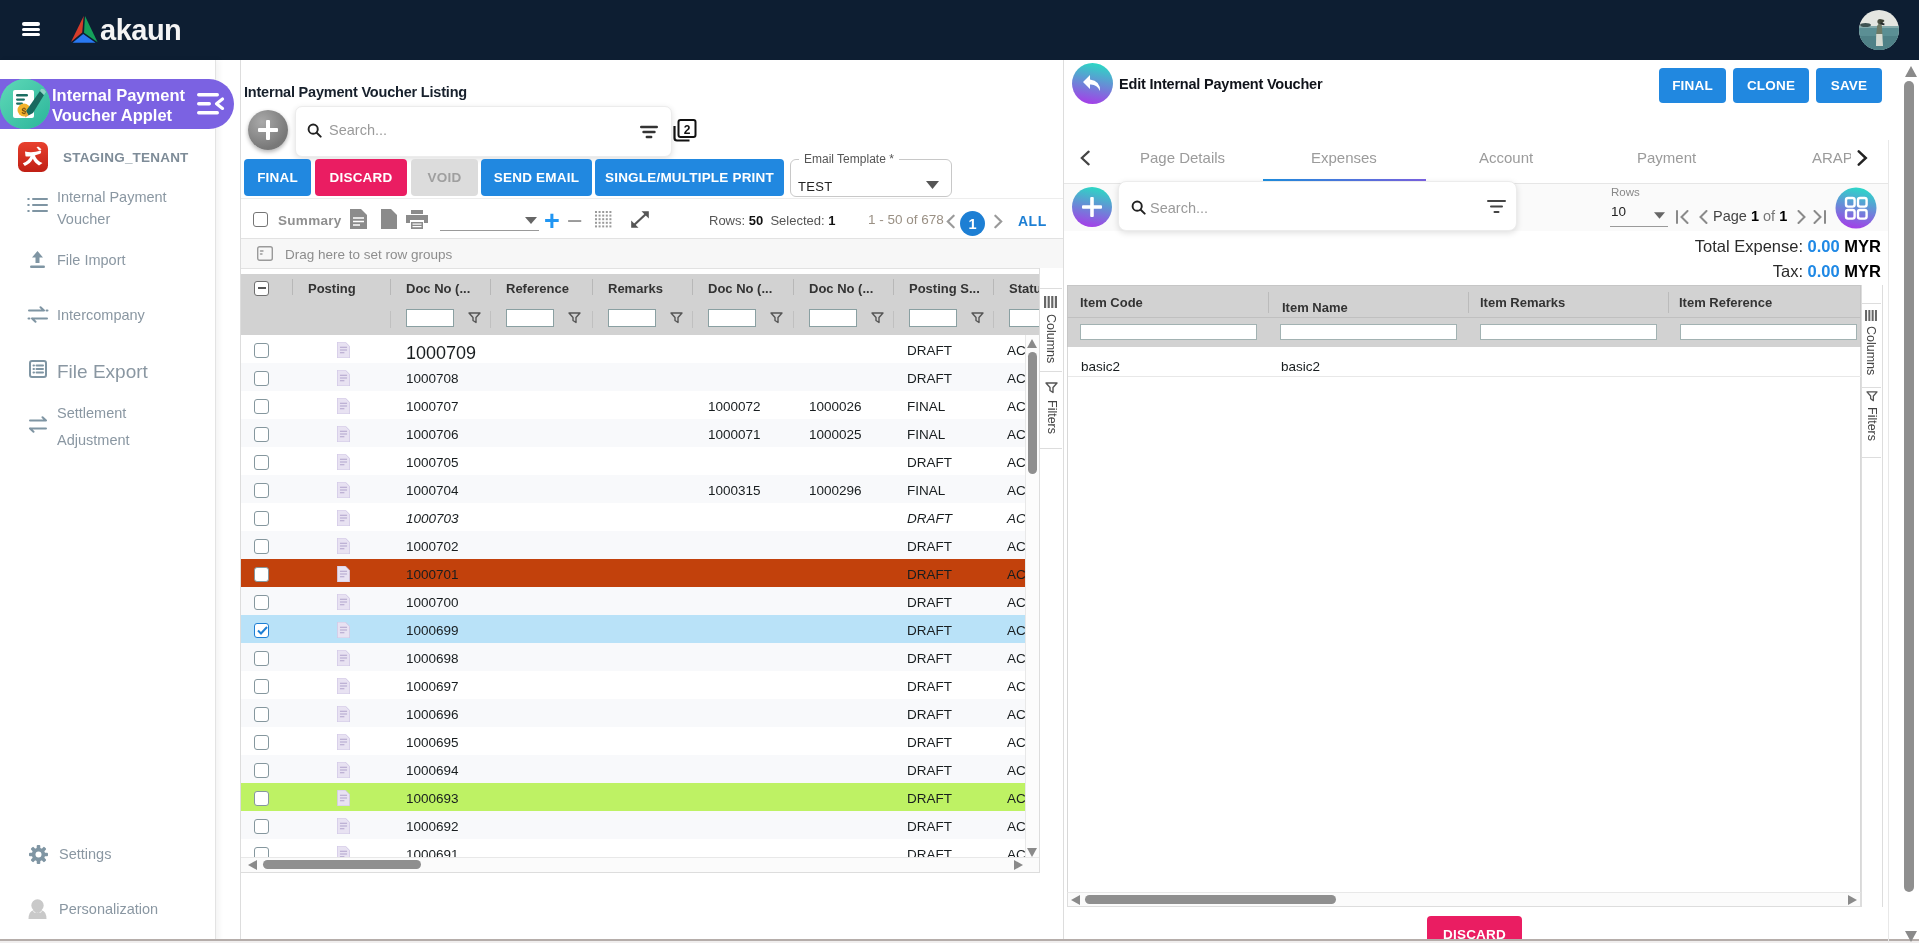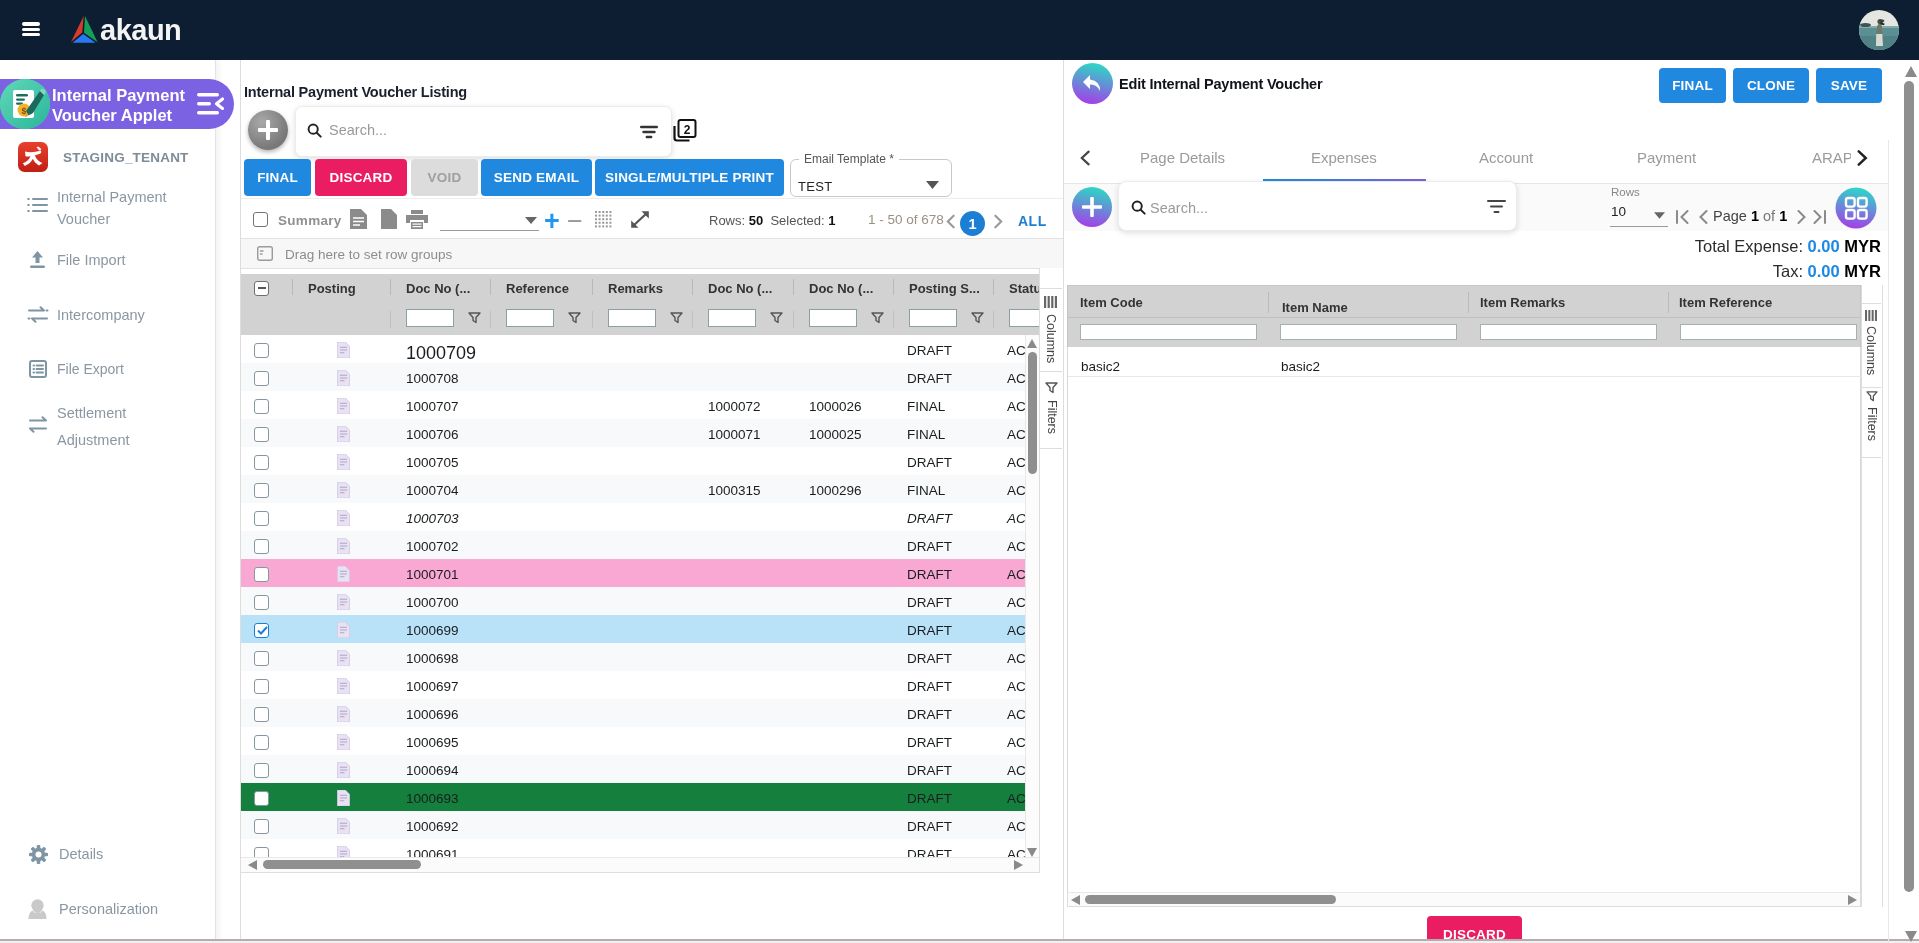--- a/index.html
+++ b/index.html
@@ -100,41 +100,41 @@
 <svg class="abs" style="left:27px;top:306px;" width="22" height="17" viewBox="0 0 22 17" fill="none" stroke="#7f95a3" stroke-width="2" stroke-linecap="round">
  <path d="M2 4.5 L17 4.5 M17 4.5 L13.5 1.2 M20.5 4.5 L19.5 4.5"></path>
  <path d="M20 12.5 L5 12.5 M5 12.5 L8.5 15.8 M1.5 12.5 L2.5 12.5"></path>
 </svg>
 <div class="abs" style="left:57px;top:307px;font-size:14.5px;color:#8a97a2;">Intercompany</div>
 
 <svg class="abs" style="left:29px;top:360px;" width="18" height="18" viewBox="0 0 18 18" fill="none" stroke="#7f95a3" stroke-width="2">
  <rect x="1" y="1" width="16" height="16" rx="2"></rect>
  <path d="M4.5 5.5 L5 5.5 M7.5 5.5 L14 5.5 M4.5 9 L5 9 M7.5 9 L14 9 M4.5 12.5 L5 12.5 M7.5 12.5 L14 12.5" stroke-linecap="round"></path>
 </svg>
-<div class="abs" style="left:57px;top:361px;font-size:14px;color:#8a97a2;">File Export</div>
+<div class="abs" style="left:57px;top:361px;font-size:19px;color:#8a97a2;">File Export</div>
 
 <svg class="abs" style="left:28px;top:416px;" width="20" height="17" viewBox="0 0 20 17" fill="none" stroke="#7f95a3" stroke-width="2" stroke-linecap="round">
  <path d="M2 4.5 L18 4.5 M18 4.5 L14.5 1.2"></path>
  <path d="M18 12.5 L2 12.5 M2 12.5 L5.5 15.8"></path>
 </svg>
 <div class="abs" style="left:57px;top:400px;font-size:14.5px;color:#8a97a2;line-height:27px;">Settlement<br>Adjustment</div>
 
 <svg class="abs" style="left:29px;top:845px;" width="19" height="19" viewBox="-9.5 -9.5 19 19" fill="#7f95a3">
     <rect x="-1.8" y="-9.5" width="3.6" height="4.4" rx="1" transform="rotate(0)"></rect>
     <rect x="-1.8" y="-9.5" width="3.6" height="4.4" rx="1" transform="rotate(45)"></rect>
     <rect x="-1.8" y="-9.5" width="3.6" height="4.4" rx="1" transform="rotate(90)"></rect>
     <rect x="-1.8" y="-9.5" width="3.6" height="4.4" rx="1" transform="rotate(135)"></rect>
     <rect x="-1.8" y="-9.5" width="3.6" height="4.4" rx="1" transform="rotate(180)"></rect>
     <rect x="-1.8" y="-9.5" width="3.6" height="4.4" rx="1" transform="rotate(225)"></rect>
     <rect x="-1.8" y="-9.5" width="3.6" height="4.4" rx="1" transform="rotate(270)"></rect>
     <rect x="-1.8" y="-9.5" width="3.6" height="4.4" rx="1" transform="rotate(315)"></rect>
     <circle r="6.7"></circle>
     <circle r="3" fill="#fff"></circle>
   </svg>
-<div class="abs" style="left:59px;top:846px;font-size:14.5px;color:#8a97a2;">Details</div>
+<div class="abs" style="left:59px;top:846px;font-size:14.5px;color:#8a97a2;">Settings</div>
 
 <svg class="abs" style="left:27px;top:898px;" width="21" height="21" viewBox="0 0 21 21" fill="#c9c9c9">
  <path d="M1.5 21 Q1.5 13.5 6.5 12.2 A6.2 6.2 0 1 1 14.5 12.2 Q19.5 13.5 19.5 21 Z"></path>
  <circle cx="10.5" cy="7" r="4.8" fill="#c9c9c9"></circle>
  <path d="M5.8 12.6 A6.2 6.2 0 0 0 15.2 12.6 L14 14.5 L7 14.5 Z" fill="#fff"></path>
 </svg>
 <div class="abs" style="left:59px;top:901px;font-size:14.5px;color:#8a97a2;">Personalization</div>
 
 <div class="abs" style="left:240px;top:60px;width:1px;height:883px;background:#ddd;"></div>
 <div class="abs" style="left:1063px;top:60px;width:1px;height:883px;background:#ddd;"></div>
@@ -383,21 +383,21 @@
     <div class="abs" style="left:0;top:196px;width:798px;height:28px;background:#f8f9fb;border-bottom:1px solid #e1e4e7;">
       <div class="abs" style="left:13px;top:8px;width:13px;height:13px;border:1.8px solid #85979e;border-radius:3px;background:#fff;"></div>
       <svg class="abs" style="left:96px;top:7px;" width="13" height="16" viewBox="0 0 14 18">
         <path d="M0 0 L9 0 L14 5 L14 18 L0 18 Z" fill="#e8e2f2" stroke="#cfc4e4" stroke-width="1"></path>
         <path d="M3 6 L11 6 M3 9 L11 9 M3 12 L8 12" stroke="#b0a3cc" stroke-width="1.2"></path>
       </svg>
       <div class="abs" style="left:165px;top:8px;font-size:13.5px;color:#181d1f;">1000702</div>
       <div class="abs" style="left:666px;top:8px;font-size:13.5px;color:#181d1f;">DRAFT</div>
       <div class="abs" style="left:766px;top:8px;font-size:13.5px;color:#181d1f;">ACTIVE</div>
     </div>
-    <div class="abs" style="left:0;top:224px;width:798px;height:28px;background:#f9a8d4;border-bottom:1px solid #e1e4e7;">
+    <div class="abs" style="left:0;top:224px;width:798px;height:28px;background:#c2410c;border-bottom:1px solid #e1e4e7;">
       <div class="abs" style="left:13px;top:8px;width:13px;height:13px;border:1.8px solid #85979e;border-radius:3px;background:#fff;"></div>
       <svg class="abs" style="left:96px;top:7px;" width="13" height="16" viewBox="0 0 14 18">
         <path d="M0 0 L9 0 L14 5 L14 18 L0 18 Z" fill="#e8e2f2" stroke="#cfc4e4" stroke-width="1"></path>
         <path d="M3 6 L11 6 M3 9 L11 9 M3 12 L8 12" stroke="#b0a3cc" stroke-width="1.2"></path>
       </svg>
       <div class="abs" style="left:165px;top:8px;font-size:13.5px;color:#181d1f;">1000701</div>
       <div class="abs" style="left:666px;top:8px;font-size:13.5px;color:#181d1f;">DRAFT</div>
       <div class="abs" style="left:766px;top:8px;font-size:13.5px;color:#181d1f;">ACTIVE</div>
     </div>
     <div class="abs" style="left:0;top:252px;width:798px;height:28px;background:#f8f9fb;border-bottom:1px solid #e1e4e7;">
@@ -466,21 +466,21 @@
     <div class="abs" style="left:0;top:420px;width:798px;height:28px;background:#f8f9fb;border-bottom:1px solid #e1e4e7;">
       <div class="abs" style="left:13px;top:8px;width:13px;height:13px;border:1.8px solid #85979e;border-radius:3px;background:#fff;"></div>
       <svg class="abs" style="left:96px;top:7px;" width="13" height="16" viewBox="0 0 14 18">
         <path d="M0 0 L9 0 L14 5 L14 18 L0 18 Z" fill="#e8e2f2" stroke="#cfc4e4" stroke-width="1"></path>
         <path d="M3 6 L11 6 M3 9 L11 9 M3 12 L8 12" stroke="#b0a3cc" stroke-width="1.2"></path>
       </svg>
       <div class="abs" style="left:165px;top:8px;font-size:13.5px;color:#181d1f;">1000694</div>
       <div class="abs" style="left:666px;top:8px;font-size:13.5px;color:#181d1f;">DRAFT</div>
       <div class="abs" style="left:766px;top:8px;font-size:13.5px;color:#181d1f;">ACTIVE</div>
     </div>
-    <div class="abs" style="left:0;top:448px;width:798px;height:28px;background:#15803d;border-bottom:1px solid #e1e4e7;">
+    <div class="abs" style="left:0;top:448px;width:798px;height:28px;background:#bef264;border-bottom:1px solid #e1e4e7;">
       <div class="abs" style="left:13px;top:8px;width:13px;height:13px;border:1.8px solid #85979e;border-radius:3px;background:#fff;"></div>
       <svg class="abs" style="left:96px;top:7px;" width="13" height="16" viewBox="0 0 14 18">
         <path d="M0 0 L9 0 L14 5 L14 18 L0 18 Z" fill="#e8e2f2" stroke="#cfc4e4" stroke-width="1"></path>
         <path d="M3 6 L11 6 M3 9 L11 9 M3 12 L8 12" stroke="#b0a3cc" stroke-width="1.2"></path>
       </svg>
       <div class="abs" style="left:165px;top:8px;font-size:13.5px;color:#181d1f;">1000693</div>
       <div class="abs" style="left:666px;top:8px;font-size:13.5px;color:#181d1f;">DRAFT</div>
       <div class="abs" style="left:766px;top:8px;font-size:13.5px;color:#181d1f;">ACTIVE</div>
     </div>
     <div class="abs" style="left:0;top:476px;width:798px;height:28px;background:#f8f9fb;border-bottom:1px solid #e1e4e7;">

